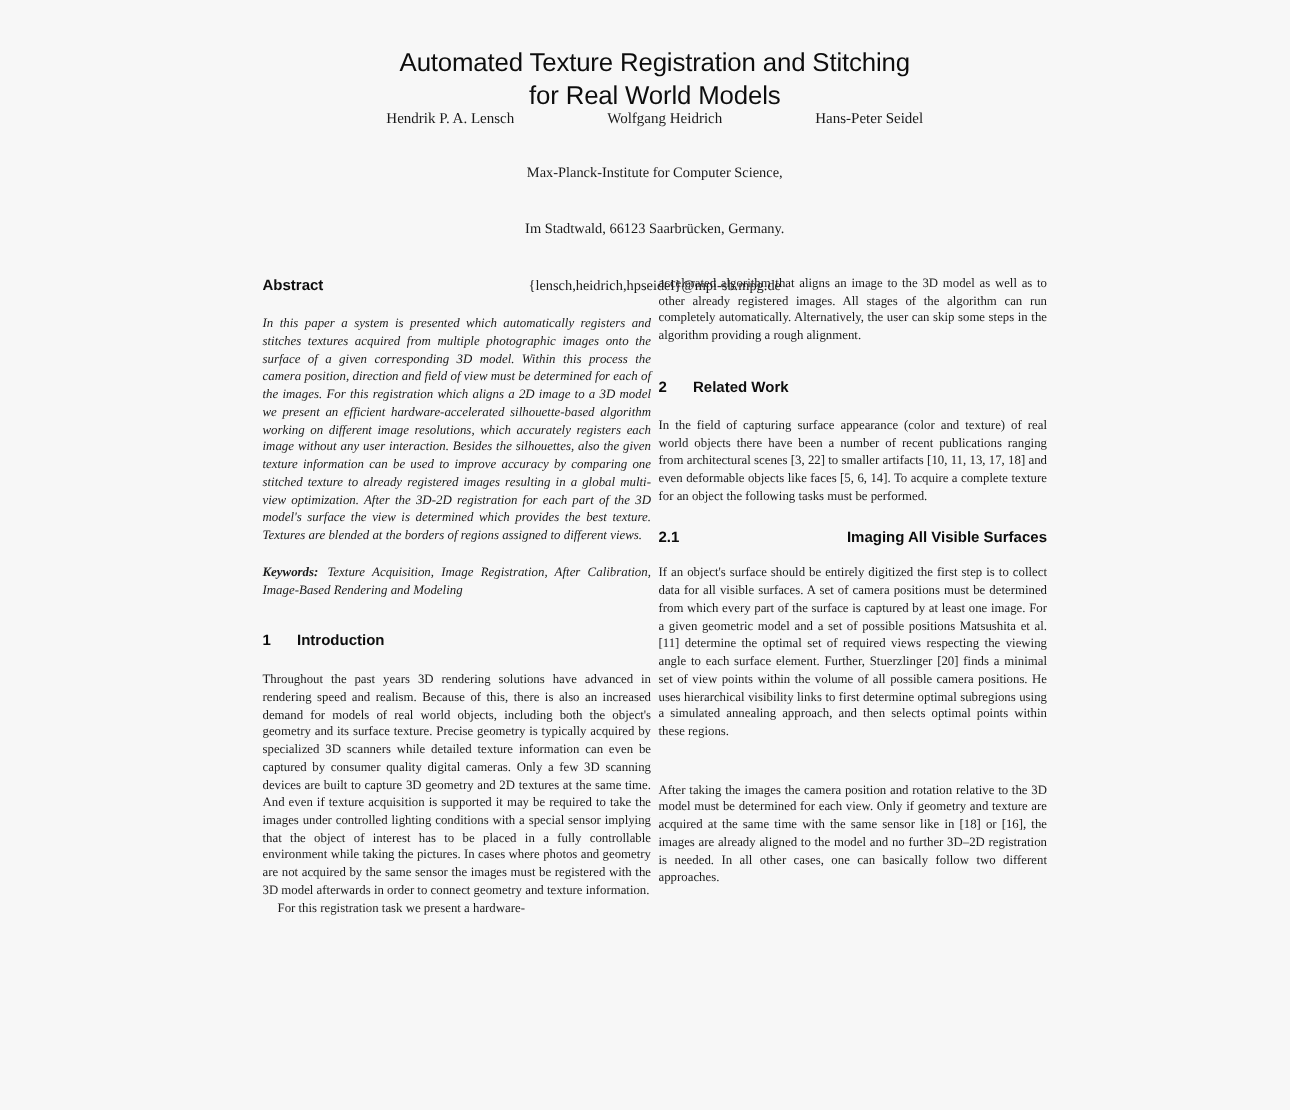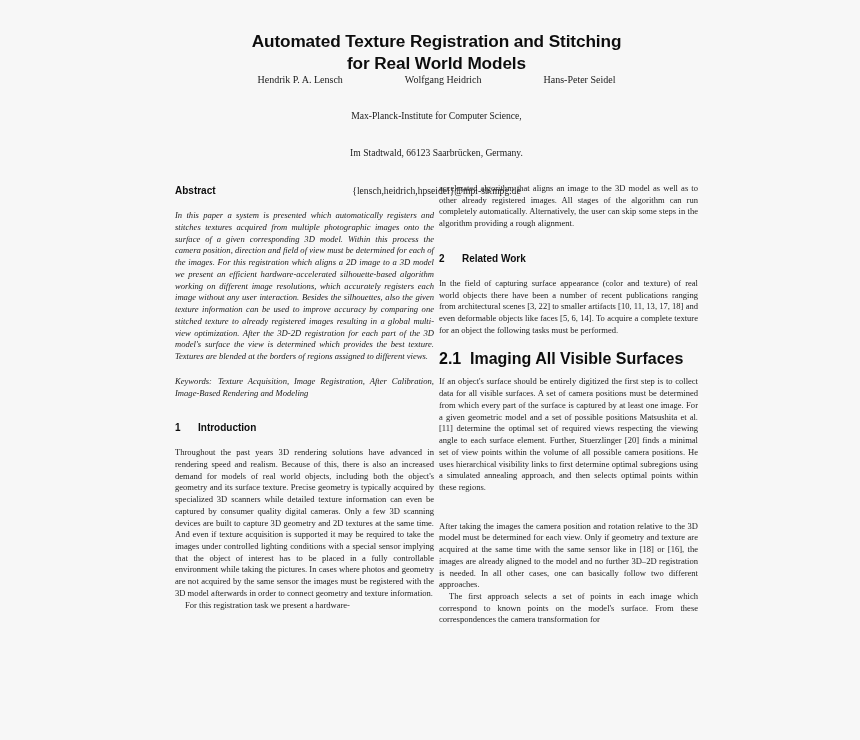--- a/index.html
+++ b/index.html
@@ -30,21 +30,21 @@
     height: 740px;
   }
 
   
   .title-block {
     padding-top: 31px;
     text-align: center;
   }
   .paper-title {
     font-family: "Liberation Sans", sans-serif;
-    font-weight: bold;
+    font-weight: normal;
     font-size: 17.2px;
     line-height: 21.5px;
     letter-spacing: -0.1px;
     color: #0d0d0d;
   }
   .paper-title .tline {
     display: block;
   }
   .authors {
     display: flex;
@@ -95,25 +95,26 @@
   h2.section .secnum {
     display: inline-block;
     width: 23px;
     flex: 0 0 23px;
   }
   h2.section.nonum .sectitle { margin-left: 0; }
 
   h3.subsection {
     font-family: "Liberation Sans", sans-serif;
     font-weight: bold;
-    font-size: 16px;
+    font-size: 10px;
     line-height: 13px;
     margin: 0;
     color: #0d0d0d;
     display: flex;
+    justify-content: space-between;
   }
   h3.subsection .secnum {
     display: inline-block;
     width: 31px;
     flex: 0 0 31px;
   }
 
   p.body {
     margin: 0;
     font-size: 8.55px;
@@ -135,21 +136,21 @@
   }
   p.keywords {
     margin: 0;
     font-size: 8.6px;
     line-height: 11.75px;
     text-align: justify;
     font-style: italic;
     color: #1b1b1b;
   }
   p.keywords .kw-label {
-    font-weight: normal;
+    font-weight: bold;
     font-style: italic;
     margin-right: 6px;
   }
 
   .sp-after-heading { height: 11px; }
   .sp-before-section{ height: 21px; }
   .sp-before-sub    { height: 16px; }
   .sp-kw-gap        { height: 13px; }
 </style>
 </head>
@@ -223,18 +224,17 @@
           <span class="sectitle">Imaging All Visible Surfaces</span>
         </h3>
         <div class="sp-after-heading"></div>
 
         <p class="body">If an object's surface should be entirely digitized the first step is to collect data for all visible surfaces. A set of camera positions must be determined from which every part of the surface is captured by at least one image. For a given geometric model and a set of possible positions Matsushita et al. [11] determine the optimal set of required views respecting the viewing angle to each surface element. Further, Stuerzlinger [20] finds a minimal set of view points within the volume of all possible camera positions. He uses hierarchical visibility links to first determine optimal subregions using a simulated annealing approach, and then selects optimal points within these regions.</p>
 
         <div class="sp-before-sub"></div>
         <div class="sp-after-heading"></div>
 
         <p class="body">After taking the images the camera position and rotation relative to the 3D model must be determined for each view. Only if geometry and texture are acquired at the same time with the same sensor like in [18] or [16], the images are already aligned to the model and no further 3D–2D registration is needed. In all other cases, one can basically follow two different approaches.</p>
-        <p class="body indent">The first approach selects a set of points in each image which correspond to known points on the model's surface. From these correspondences the camera transformation for</p>
       </div>
 
     </div>
   </div>
 </div>
 
 </body></html>

